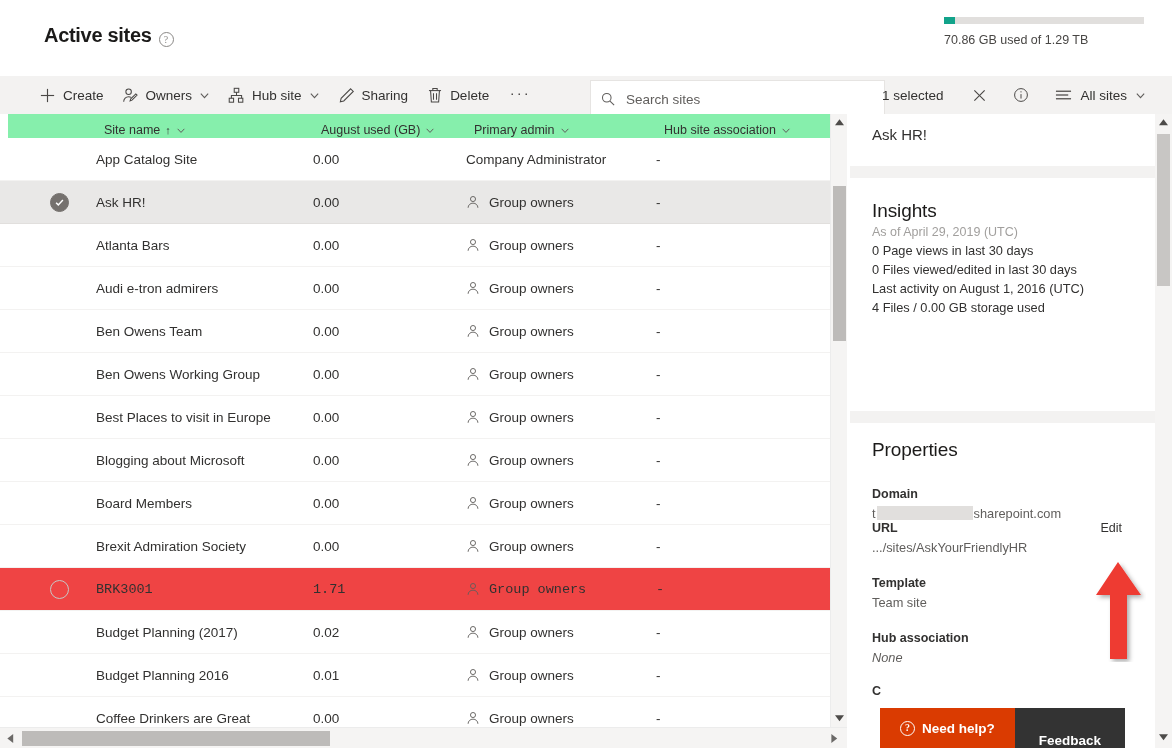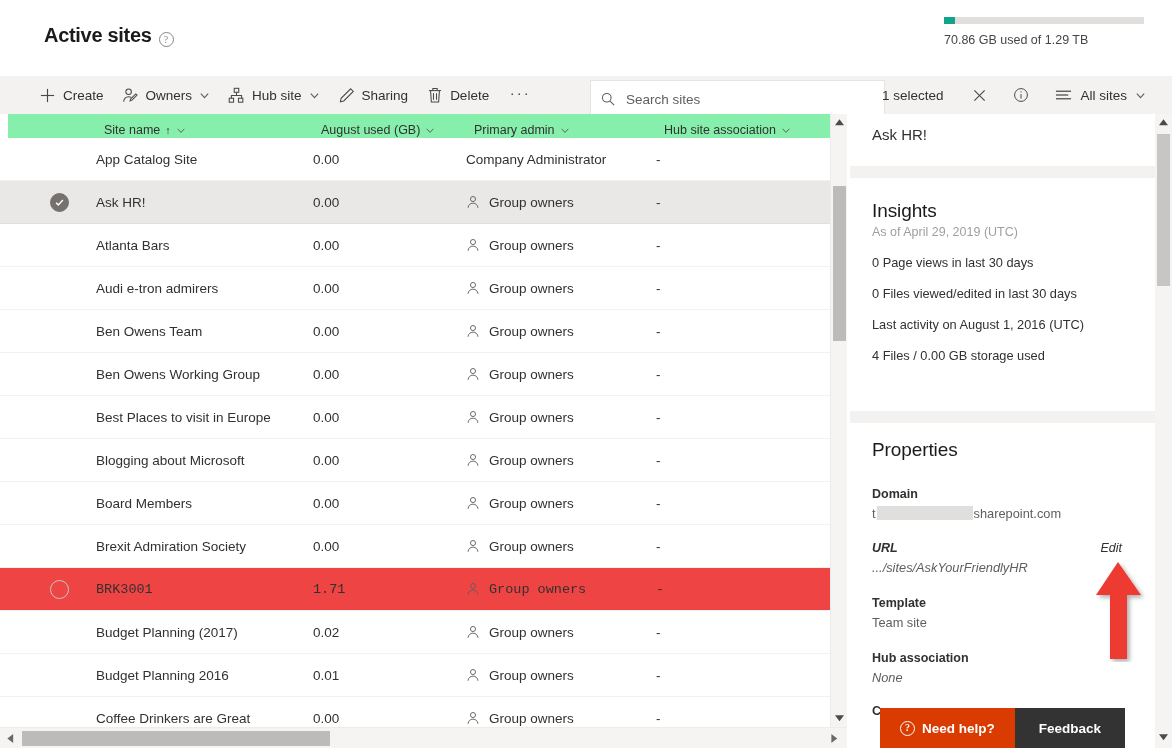--- a/index.html
+++ b/index.html
@@ -176,21 +176,21 @@
   }
   .panel-divider {
     position: absolute; left: 0; top: 52px; width: 306px; height: 12px; background: #f3f2f1;
   }
   .panel-divider2 {
     position: absolute; left: 0; top: 297px; width: 306px; height: 12px; background: #f3f2f1;
   }
   .sec { position: absolute; left: 22px; }
   .sec-h { font-size: 19px; color: #1b1a19; font-weight: normal; letter-spacing: -0.1px; }
   .sec-sub { font-size: 12.5px; color: #a19f9d; margin-top: 3px; }
-  .insight-line { font-size: 12.8px; color: #323130; margin-top: 16px; }
+  .insight-line { font-size: 12.8px; color: #323130; margin-top: 4px; }
 
   .prop-label { font-size: 12.5px; color: #323130; font-weight: bold; }
   .prop-val { font-size: 12.8px; color: #605e5c; margin-top: 5px; }
   .prop-val.italic { font-style: italic; }
   .redact {
     display: inline-block; width: 96px; height: 14px; background: #e1dfdd;
     vertical-align: -2px; margin: 0 1px;
   }
   .edit-link {
     position: absolute; right: 28px; font-size: 12.5px; color: #323130; cursor: pointer;
@@ -217,21 +217,21 @@
   .bottom-bar {
     position: absolute; left: 880px; bottom: 0; height: 40px;
     display: flex; align-items: stretch; z-index: 30;
   }
   .need-help {
     background: #da3b01; color: #ffffff; font-size: 13.5px; font-weight: bold;
     display: flex; align-items: center; gap: 7px; padding: 0 20px; cursor: pointer;
   }
   .feedback {
     background: #333333; color: #ffffff; font-size: 13.5px; font-weight: bold;
-    display: flex; align-items: center; padding: 13px 24px; cursor: pointer;
+    display: flex; align-items: flex-end; padding: 0 24px; cursor: pointer;
   }
   .qmark {
     width: 15px; height: 15px; border-radius: 50%; border: 1.5px solid #fff;
     font-size: 10px; line-height: 12px; text-align: center;
     font-family: "Liberation Serif", serif;
   }
 
   
   .anno-arrow {
     position: absolute; left: 1092px; top: 560px; width: 54px; height: 102px;
@@ -651,21 +651,21 @@
     <div class="sec" style="top:325px; width:278px;">
       <div class="sec-h">Properties</div>
 
       <div style="margin-top:26px;">
         <div class="prop-label">Domain</div>
         <div class="prop-val">
           <span>t</span><span class="redact"></span><span>sharepoint.com</span>
         </div>
       </div>
 
-      <div style="margin-top:20px; position:relative;font-style:italic;">
+      <div style="position:relative;">
         <div class="prop-label">URL</div>
         <span class="edit-link" style="top:0;">Edit</span>
         <div class="prop-val">.../sites/AskYourFriendlyHR</div>
       </div>
 
       <div style="margin-top:21px;">
         <div class="prop-label">Template</div>
         <div class="prop-val">Team site</div>
       </div>
 

